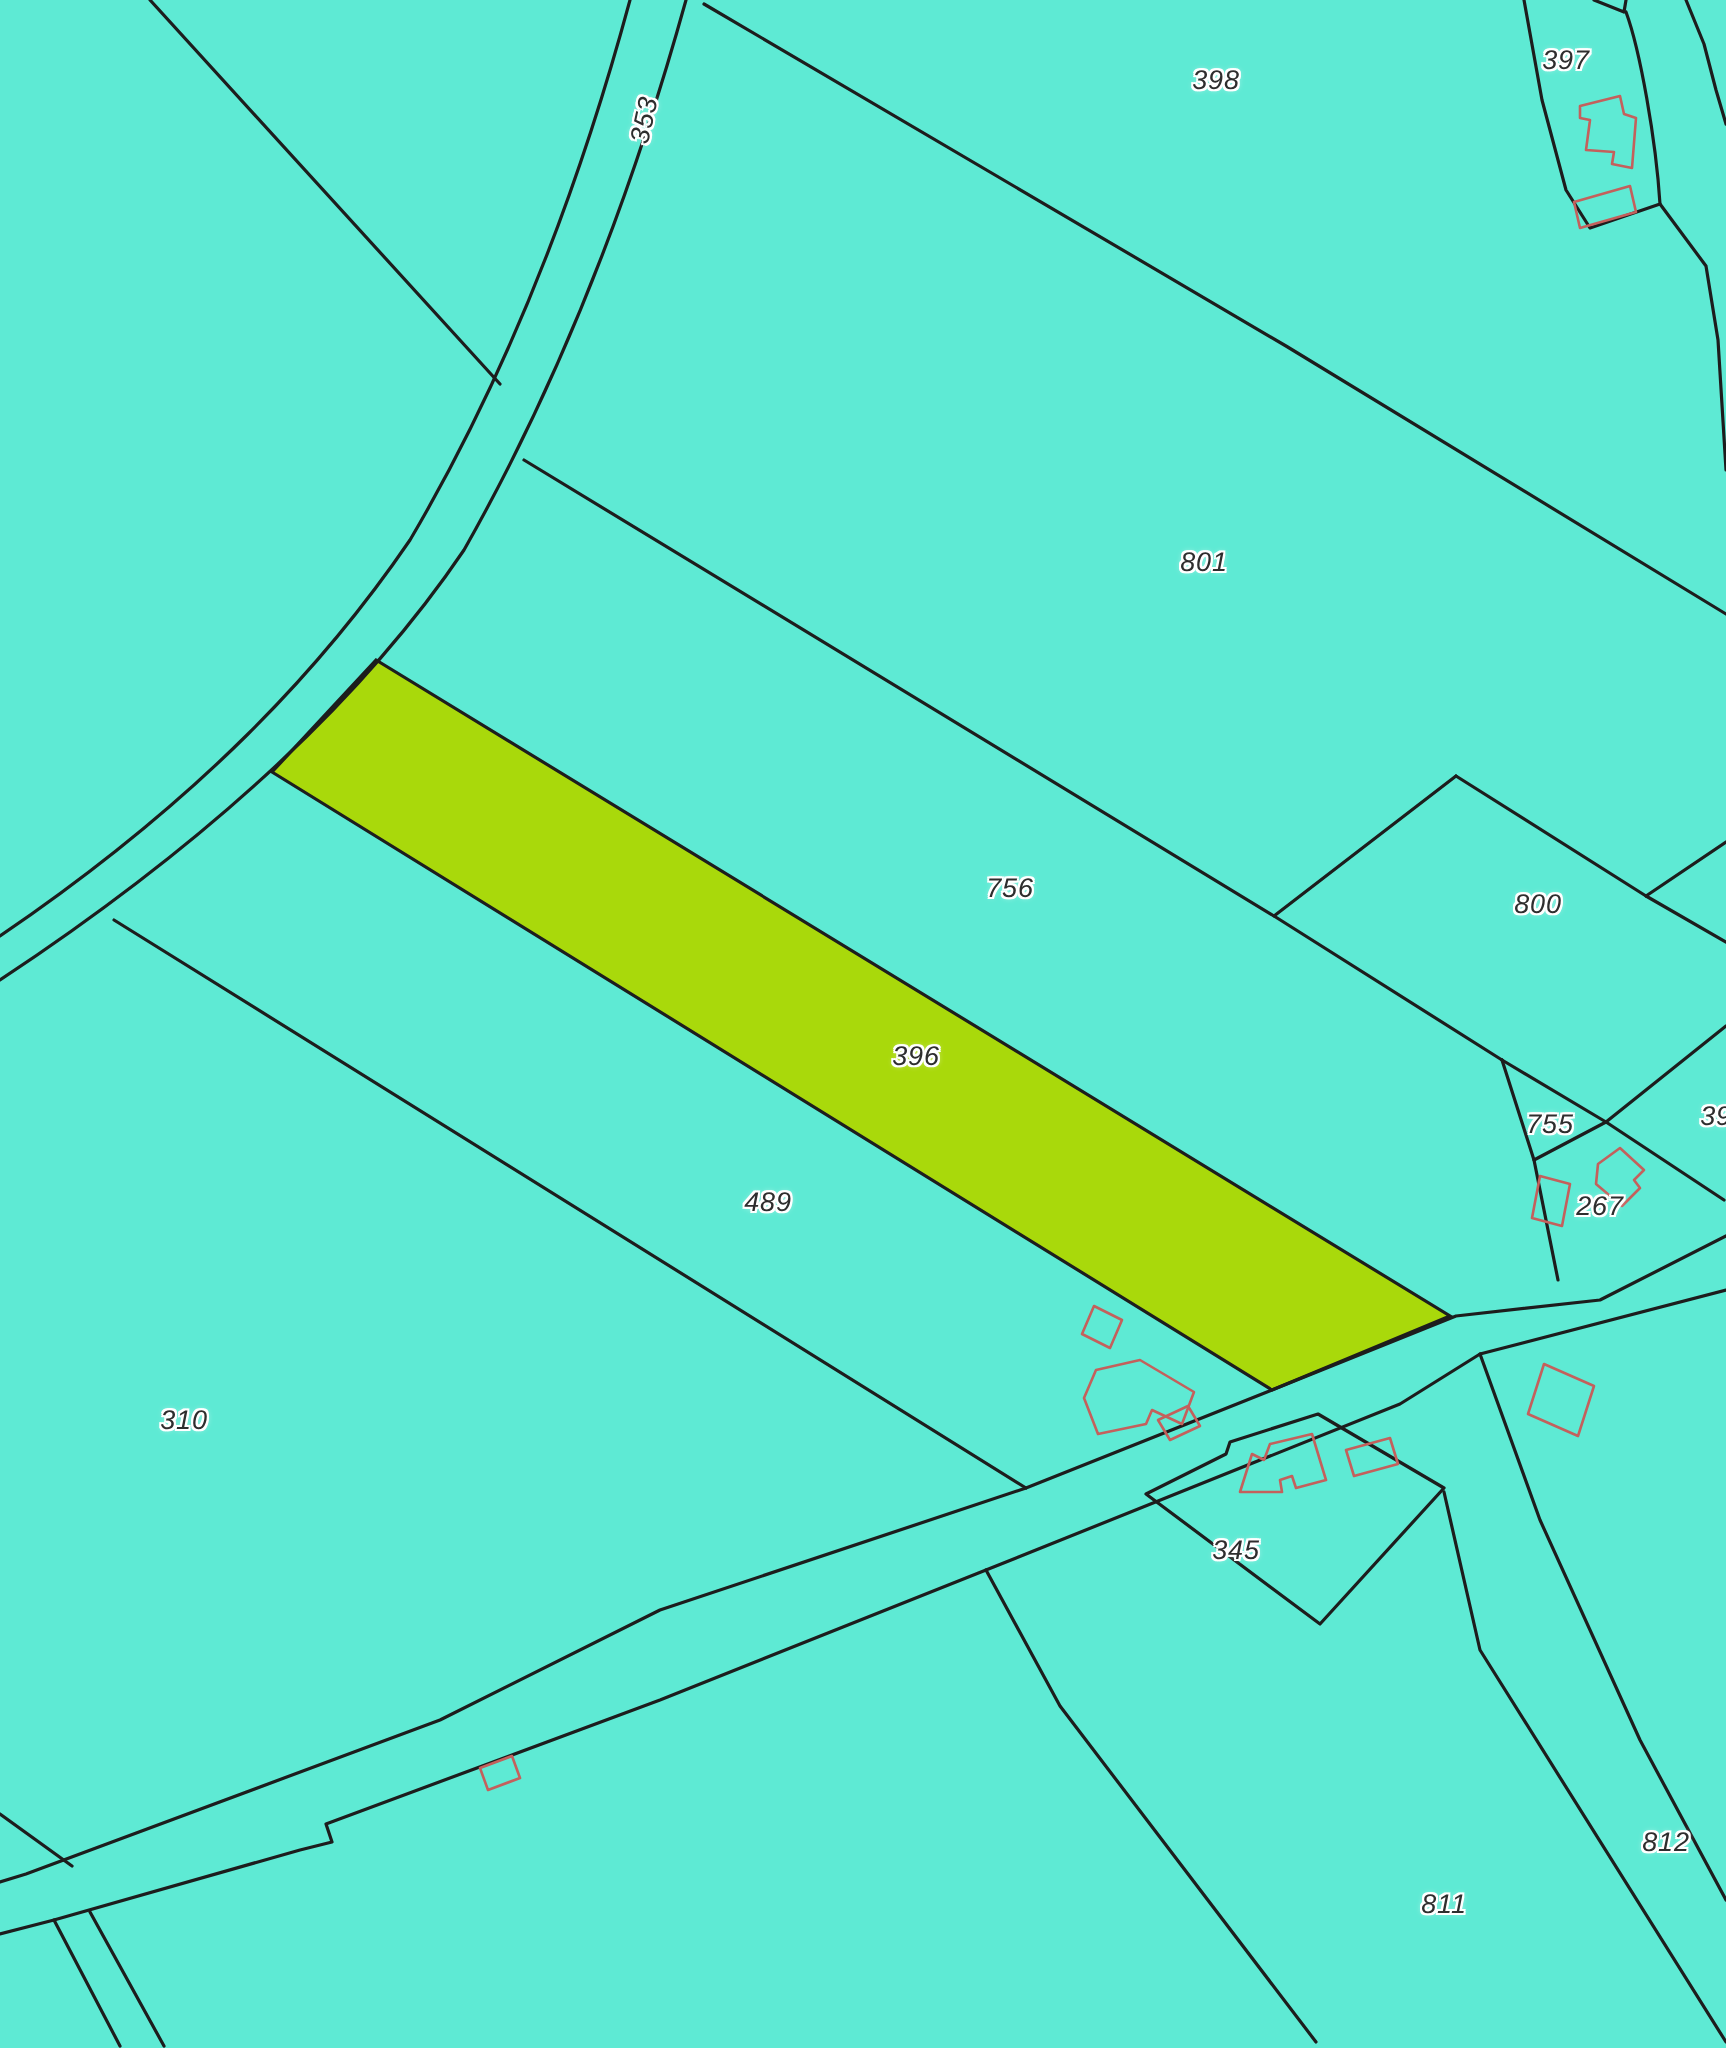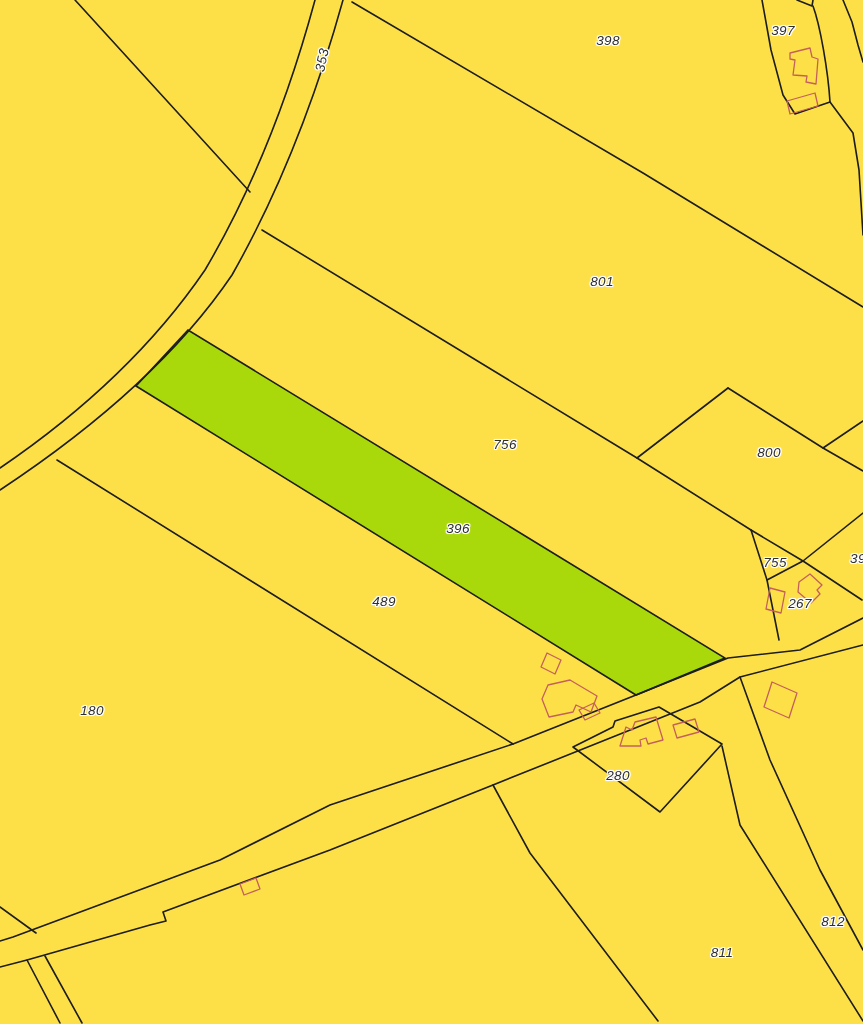--- a/index.html
+++ b/index.html
@@ -1,17 +1,17 @@
 <!DOCTYPE html>
 <html><head>
 <meta charset="utf-8">
 <style>
   html,body{margin:0;padding:0;background:#ffffff;}
   body{width:863px;height:1024px;overflow:hidden;font-family:"Liberation Sans",sans-serif;}
-  .map{position:relative;width:863px;height:1024px;background:#fde047;overflow:hidden;}
+  .map{position:relative;width:863px;height:1024px;background:#5eead4;overflow:hidden;}
   .map svg{position:absolute;left:0;top:0;}
   .lbl{
     position:absolute;
     transform:translate(-50%,-50%);
     font-style:italic;
     font-size:13.5px;
     letter-spacing:0.4px;
     color:#2e2e2e;
     white-space:nowrap;
     text-shadow:
@@ -85,17 +85,17 @@
   <div class="lbl" style="left:783px;top:30px">397</div>
   <div class="lbl rot" style="left:322px;top:60px">353</div>
   <div class="lbl" style="left:602px;top:281px">801</div>
   <div class="lbl" style="left:505px;top:444px">756</div>
   <div class="lbl" style="left:769px;top:452px">800</div>
   <div class="lbl" style="left:458px;top:528px">396</div>
   <div class="lbl" style="left:775px;top:562px">755</div>
   <div class="lbl" style="left:858px;top:558px">39</div>
   <div class="lbl" style="left:800px;top:603px">267</div>
   <div class="lbl" style="left:384px;top:601px">489</div>
-  <div class="lbl" style="left:92px;top:710px">180</div>
-  <div class="lbl" style="left:618px;top:775px">280</div>
+  <div class="lbl" style="left:92px;top:710px">310</div>
+  <div class="lbl" style="left:618px;top:775px">345</div>
   <div class="lbl" style="left:833px;top:921px">812</div>
   <div class="lbl" style="left:722px;top:952px">811</div>
 </div>
 
 </body></html>

